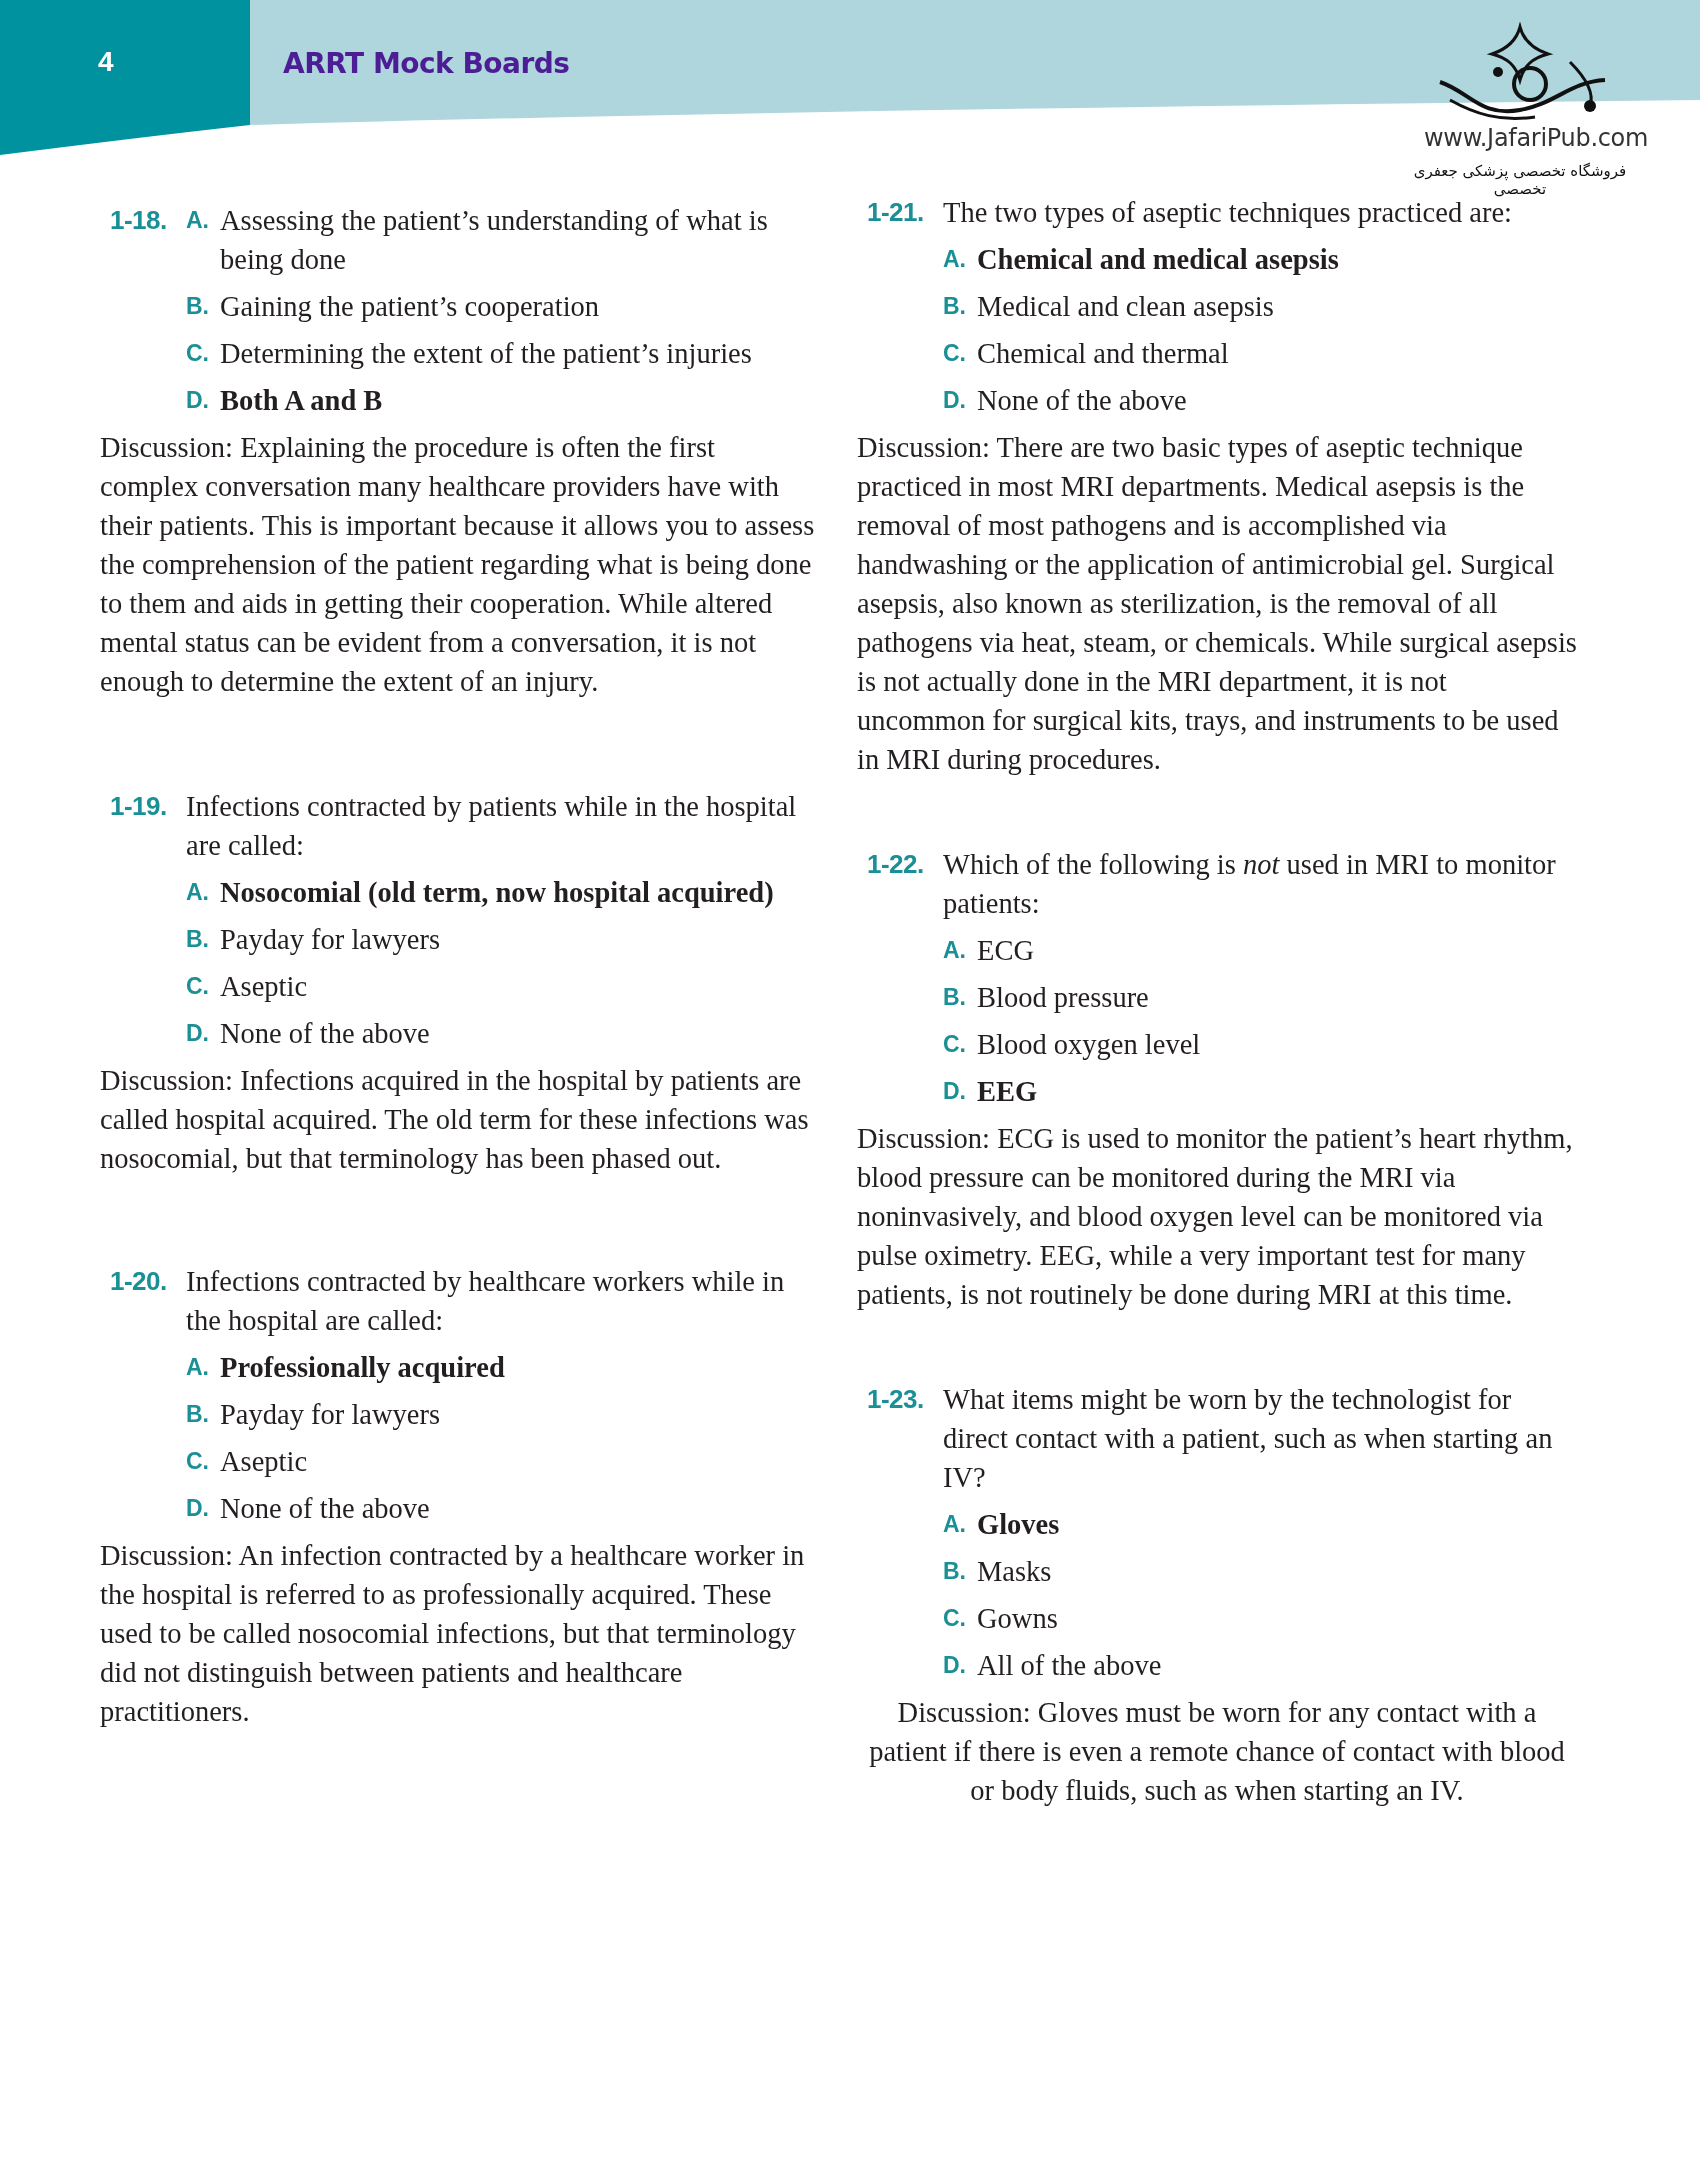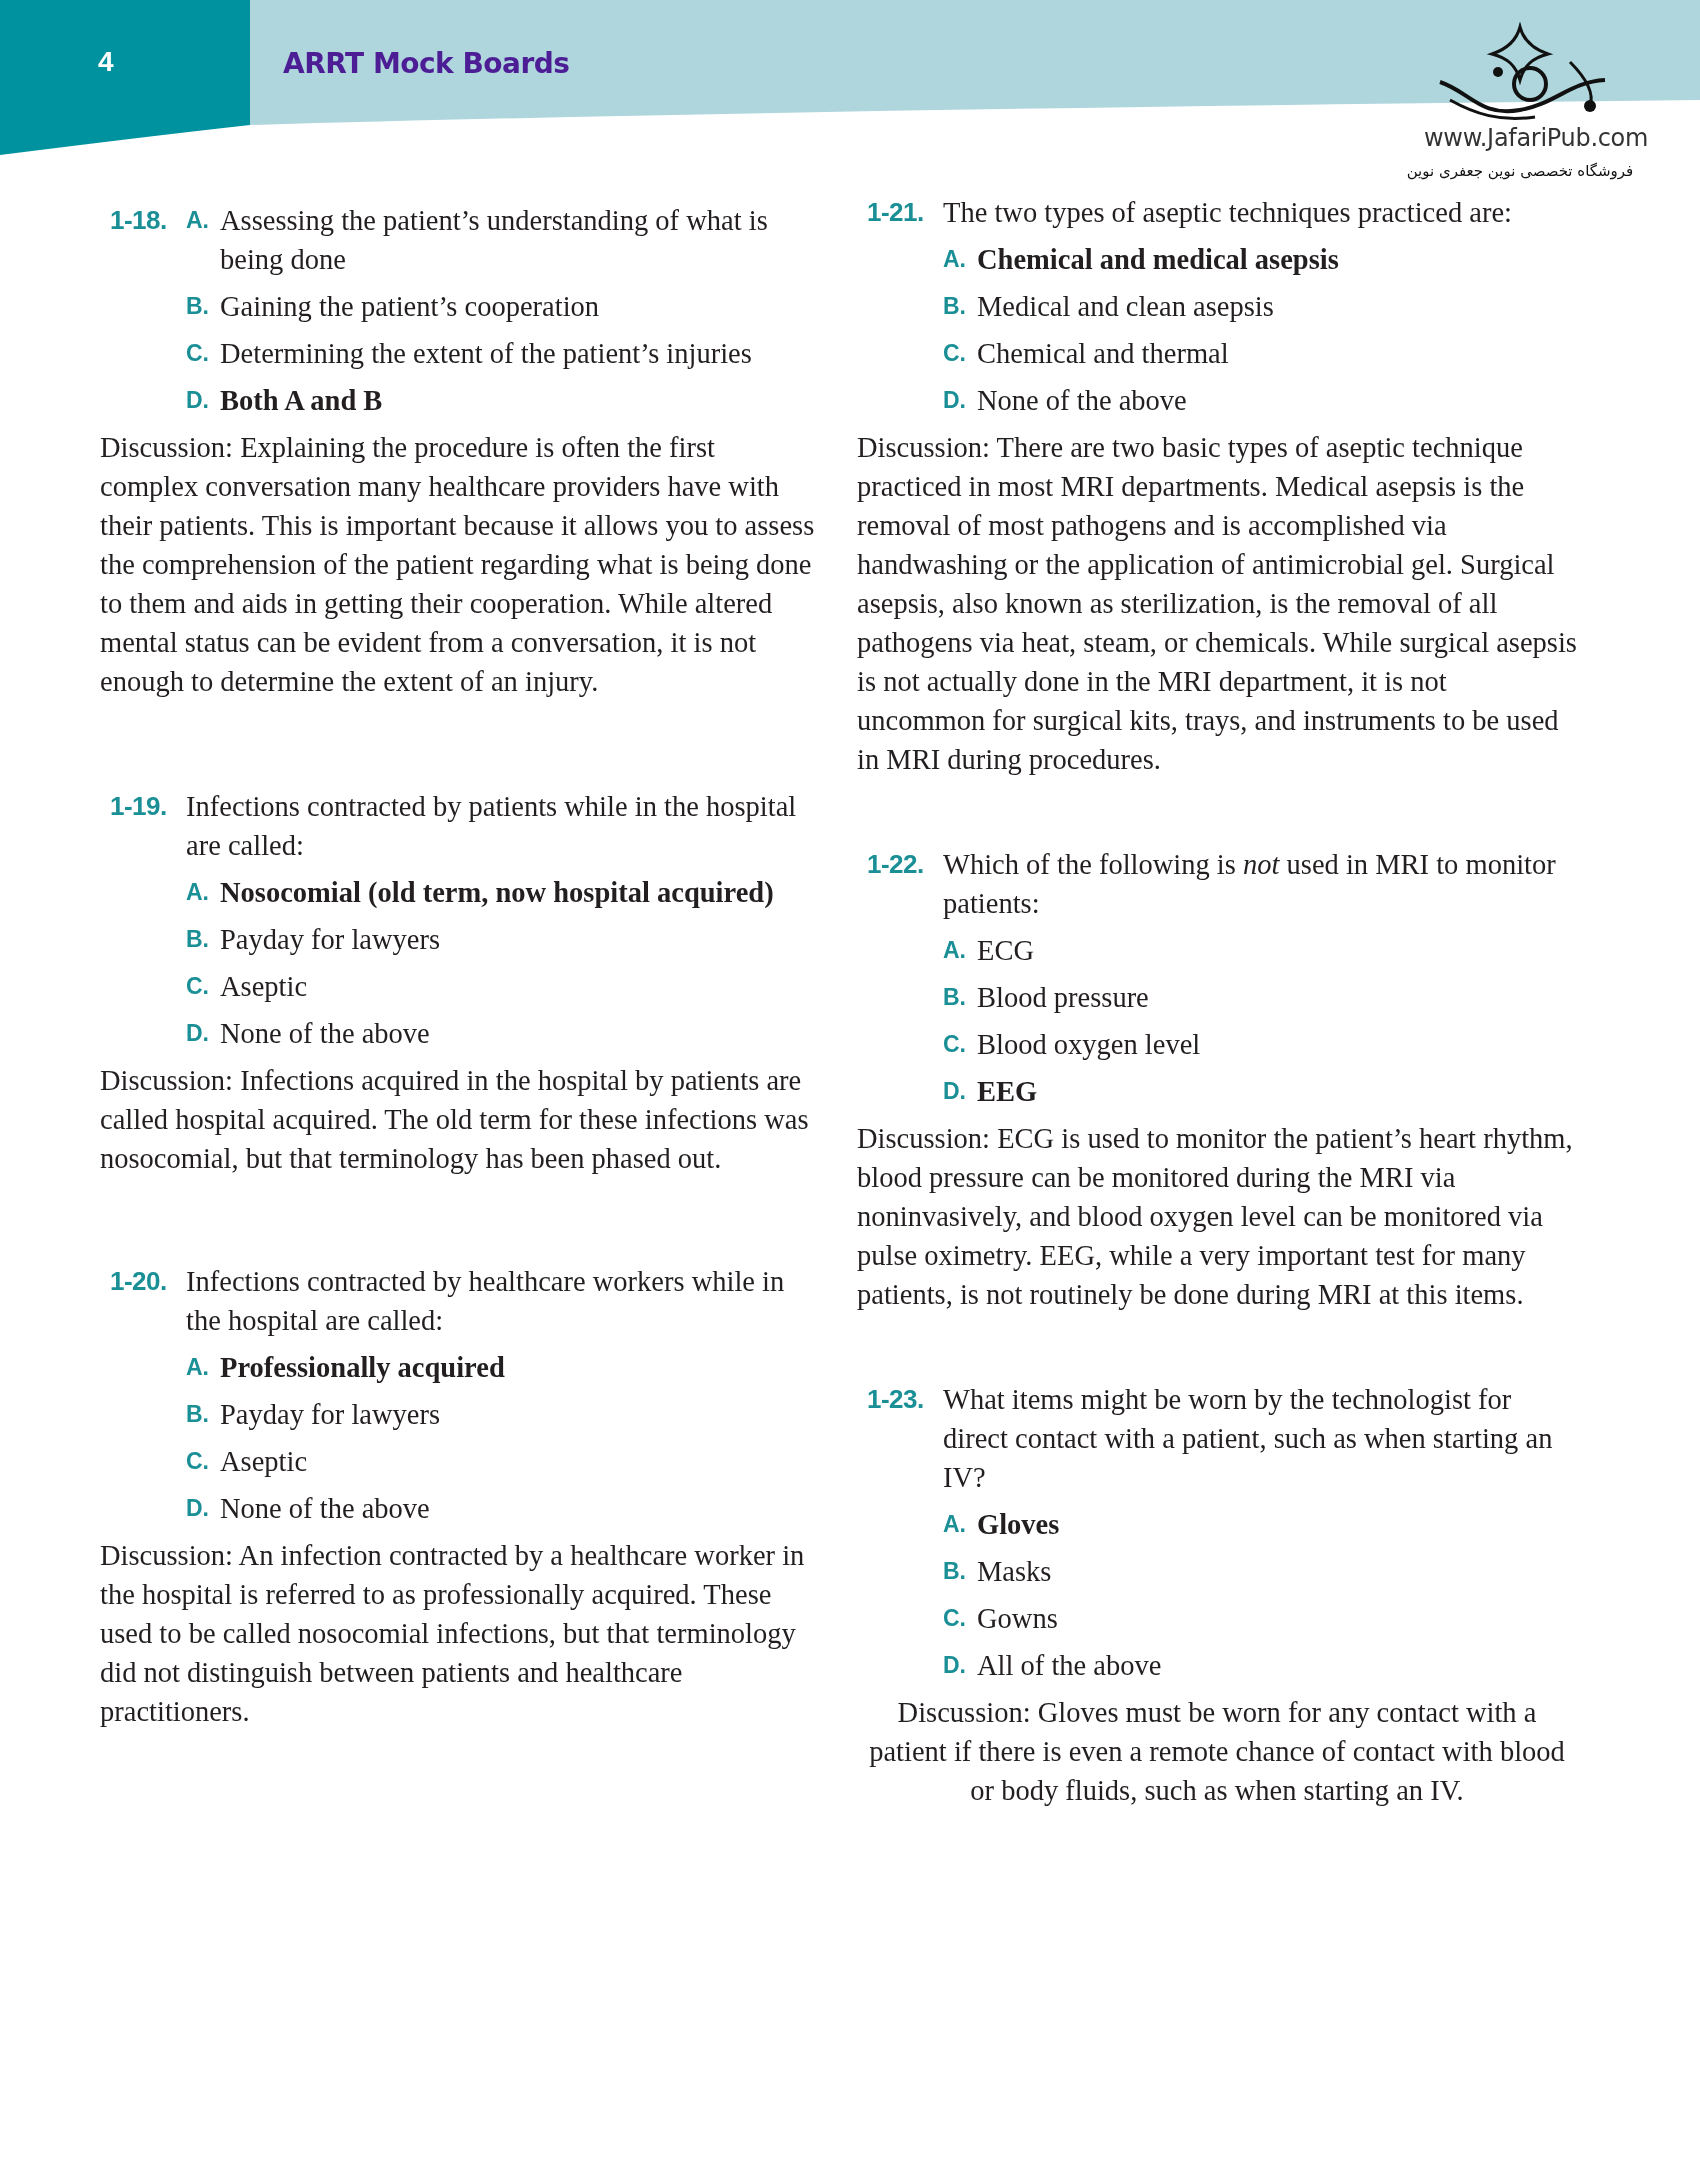--- a/index.html
+++ b/index.html
@@ -52,21 +52,21 @@
     <path d="M100 5 C104 20 116 28 128 32 C112 36 104 44 100 58 C96 44 88 36 72 32 C84 28 96 20 100 5 Z" fill="none" stroke="#111" stroke-width="3"></path>
     <path d="M20 60 C50 70 60 95 100 88 C135 82 150 60 185 58" fill="none" stroke="#111" stroke-width="4"></path>
     <path d="M30 78 C55 92 80 100 115 95" fill="none" stroke="#111" stroke-width="3"></path>
     <circle cx="110" cy="62" r="16" fill="none" stroke="#111" stroke-width="4"></circle>
     <circle cx="78" cy="50" r="5" fill="#111"></circle>
     <circle cx="170" cy="84" r="6" fill="#111"></circle>
     <path d="M150 40 C165 55 175 70 170 84" fill="none" stroke="#111" stroke-width="3"></path>
   </svg>
 </div>
 <div class="logo-url">www.JafariPub.com</div>
-<div class="logo-fa">فروشگاه تخصصی نوین جعفری نوین</div>
+<div class="logo-fa">فروشگاه تخصصی پزشکی جعفری تخصصی</div>
 
 <div class="column col-left">
 
   <div class="question">
     <div class="q-stem">
       <span class="q-num">1-18.</span>
     </div>
     <ul class="options">
       <li class="option"><span class="opt-letter">A.</span><span class="opt-text">Assessing the patient’s understanding of what is being done</span></li>
       <li class="option"><span class="opt-letter">B.</span><span class="opt-text">Gaining the patient’s cooperation</span></li>
@@ -125,21 +125,21 @@
     <div class="q-stem">
       <span class="q-num">1-22.</span>
       <span>Which of the following is </span><em>not</em><span> used in MRI to monitor patients:</span>
     </div>
     <ul class="options">
       <li class="option"><span class="opt-letter">A.</span><span class="opt-text">ECG</span></li>
       <li class="option"><span class="opt-letter">B.</span><span class="opt-text">Blood pressure</span></li>
       <li class="option"><span class="opt-letter">C.</span><span class="opt-text">Blood oxygen level</span></li>
       <li class="option correct"><span class="opt-letter">D.</span><span class="opt-text">EEG</span></li>
     </ul>
-    <p class="discussion" style="margin:0;">Discussion: ECG is used to monitor the patient’s heart rhythm, blood pressure can be monitored during the MRI via noninvasively, and blood oxygen level can be monitored via pulse oximetry. EEG, while a very important test for many patients, is not routinely be done during MRI at this items.</p>
+    <p class="discussion" style="margin:0;">Discussion: ECG is used to monitor the patient’s heart rhythm, blood pressure can be monitored during the MRI via noninvasively, and blood oxygen level can be monitored via pulse oximetry. EEG, while a very important test for many patients, is not routinely be done during MRI at this time.</p>
   </div>
 
   <div class="question" style="margin-top:66px;">
     <div class="q-stem">
       <span class="q-num">1-23.</span>
       <span>What items might be worn by the technologist for direct contact with a patient, such as when starting an IV?</span>
     </div>
     <ul class="options">
       <li class="option correct"><span class="opt-letter">A.</span><span class="opt-text">Gloves</span></li>
       <li class="option"><span class="opt-letter">B.</span><span class="opt-text">Masks</span></li>

